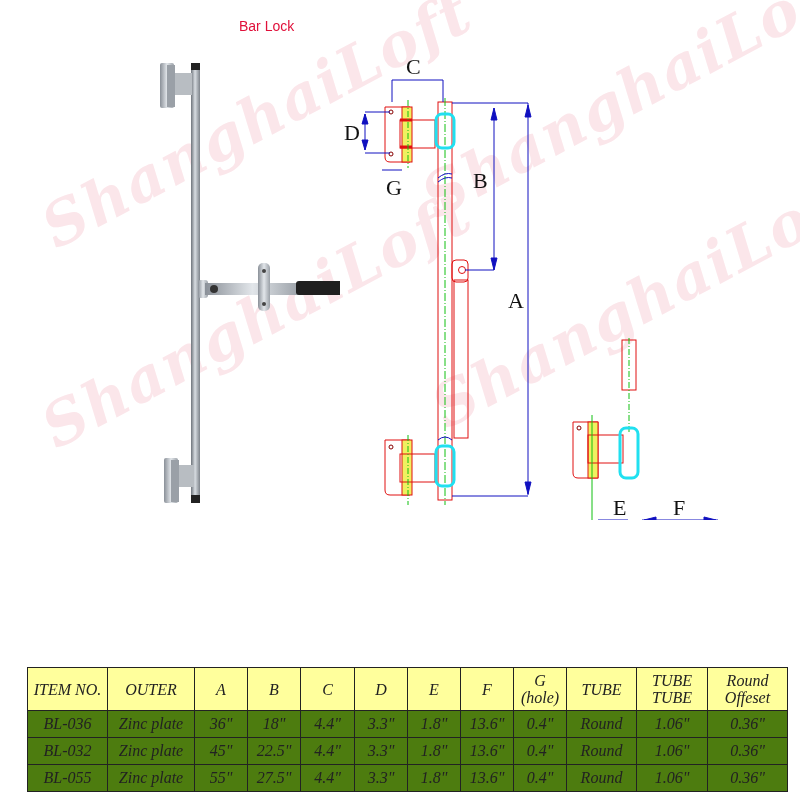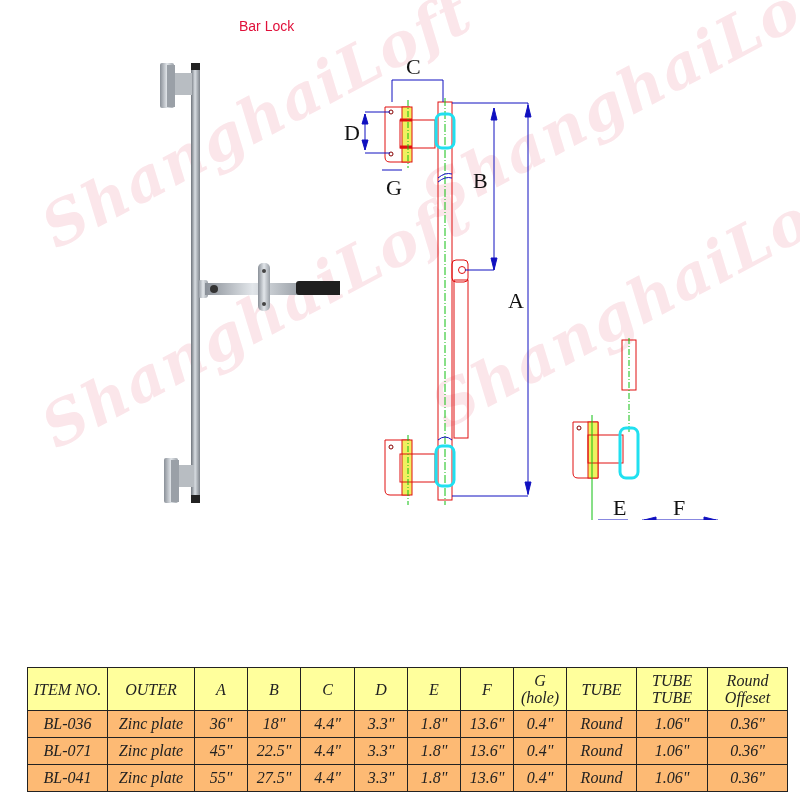--- a/index.html
+++ b/index.html
@@ -22,21 +22,21 @@
     .dim-label { font-family: "Liberation Serif", serif; font-size: 22px; fill: #111; }
 
     .spec-table {
       position: absolute; left: 27px; top: 667px; border-collapse: collapse;
       font-family: "Liberation Serif", serif; font-size: 16px; color: #222; font-style: italic;
     }
     .spec-table th, .spec-table td {
       border: 1px solid #222; text-align: center; padding: 0; font-weight: normal;
     }
     .spec-table th { background: #ffff9c; height: 42px; line-height: 17px; }
-    .spec-table td { background: #fdba74; height: 26px; }
+    .spec-table td { background: #4d7c0f; height: 26px; }
     .spec-table th .sub { display: block; }
   </style>
 </head>
 <body>
 
 <div class="watermark" style="left:30px; top:200px;">ShanghaiLoft</div>
 <div class="watermark" style="left:410px; top:170px;">ShanghaiLoft</div>
 <div class="watermark" style="left:30px; top:400px;">ShanghaiLoft</div>
 <div class="watermark" style="left:420px; top:380px;">ShanghaiLoft</div>
 
@@ -228,35 +228,35 @@
       <td>4.4"</td>
       <td>3.3"</td>
       <td>1.8"</td>
       <td>13.6"</td>
       <td>0.4"</td>
       <td>Round</td>
       <td>1.06"</td>
       <td>0.36"</td>
     </tr>
     <tr>
-      <td>BL-071</td>
+      <td>BL-032</td>
       <td>Zinc plate</td>
       <td>45"</td>
       <td>22.5"</td>
       <td>4.4"</td>
       <td>3.3"</td>
       <td>1.8"</td>
       <td>13.6"</td>
       <td>0.4"</td>
       <td>Round</td>
       <td>1.06"</td>
       <td>0.36"</td>
     </tr>
     <tr>
-      <td>BL-041</td>
+      <td>BL-055</td>
       <td>Zinc plate</td>
       <td>55"</td>
       <td>27.5"</td>
       <td>4.4"</td>
       <td>3.3"</td>
       <td>1.8"</td>
       <td>13.6"</td>
       <td>0.4"</td>
       <td>Round</td>
       <td>1.06"</td>

